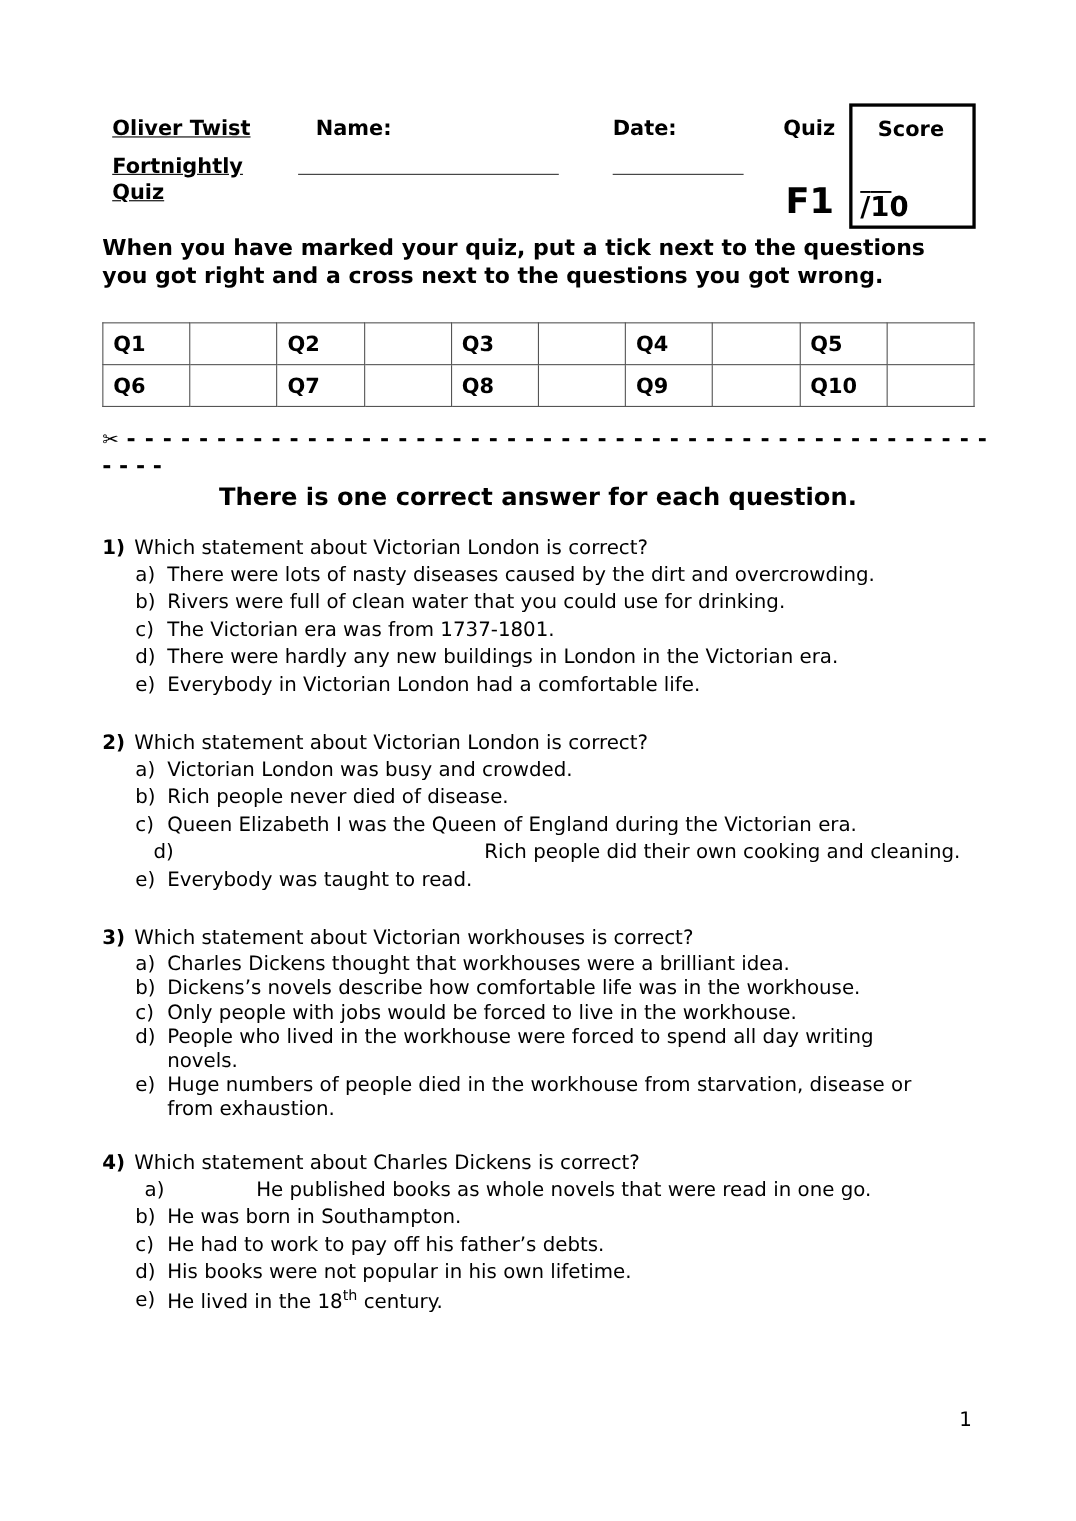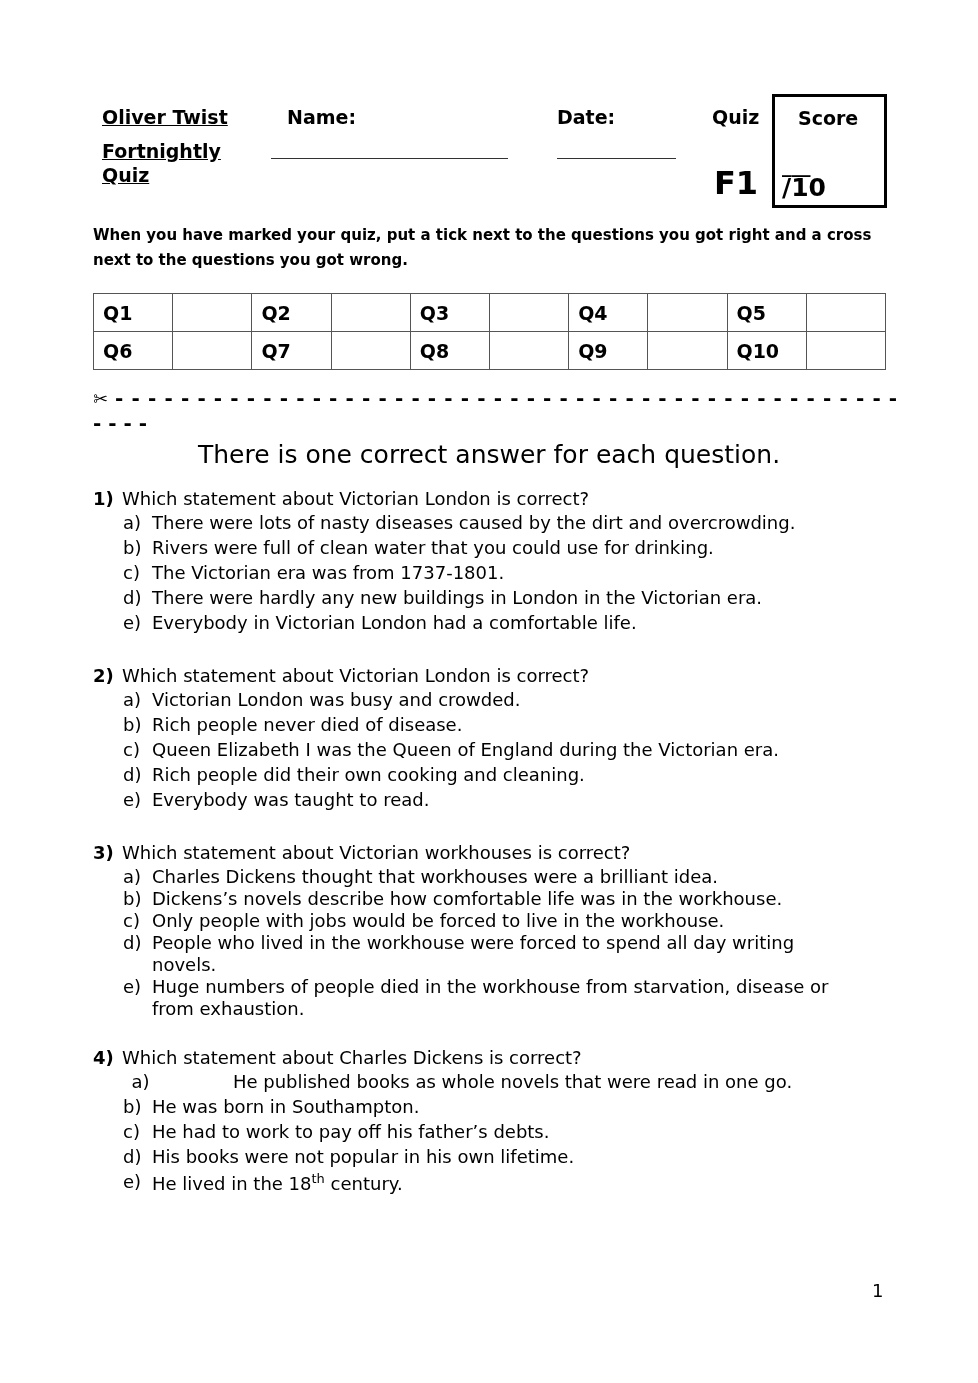--- a/index.html
+++ b/index.html
@@ -2,25 +2,25 @@
 <html><head>
 <meta charset="utf-8">
 <style>
   html, body { margin: 0; padding: 0; background: #ffffff; }
   body { width: 978px; height: 1383px; position: relative; font-family: "DejaVu Sans", sans-serif; color: #000; overflow: hidden; }
   .abs { position: absolute; }
   .hdr { font-weight: bold; font-size: 19px; }
   .u { text-decoration: underline; }
   .line { border-bottom: 1.5px solid #333; height: 0; }
   .scorebox { border: 3px solid #000; box-sizing: border-box; }
-  .instr { font-weight: bold; font-size: 15px; line-height: 25px; margin-top: 10px; }
+  .instr { font-weight: bold; font-size: 20px; line-height: 25px; }
   table.marks { border-collapse: collapse; position: absolute; left: 93px; top: 293px; width: 793px; }
   table.marks td { border: 1px solid #555; height: 38px; width: 78px; font-weight: bold; font-size: 19px; padding: 0 0 0 9px; box-sizing: border-box; vertical-align: middle; }
   .cut { font-weight: bold; font-size: 20px; letter-spacing: 0px; }
-  .center-title { font-weight: normal; font-size: 25px; text-align: center; width: 978px; left: 0; }
+  .center-title { font-weight: bold; font-size: 22px; text-align: center; width: 978px; left: 0; }
   .q { font-size: 18px; line-height: 25px; }
   .qnum { font-weight: bold; display: inline-block; width: 29px; }
   .opt { font-size: 18px; position: absolute; left: 123px; width: 750px; }
   .opt .lbl { display: inline-block; width: 29px; vertical-align: top; }
   .opt .txt { display: inline-block; width: 715px; vertical-align: top; }
   .pagenum { font-size: 18px; }
   sup { font-size: 13px; }
 </style>
 </head>
 <body>
@@ -90,21 +90,21 @@
 <div class="opt" style="top:562px;"><span class="lbl">c)</span><span class="txt">The Victorian era was from 1737-1801.</span></div>
 <div class="opt" style="top:587px;"><span class="lbl">d)</span><span class="txt">There were hardly any new buildings in London in the Victorian era.</span></div>
 <div class="opt" style="top:612px;"><span class="lbl">e)</span><span class="txt">Everybody in Victorian London had a comfortable life.</span></div>
 
 <div class="abs q" style="left:93px; top:663px;">
   <span class="qnum">2)</span><span>Which statement about Victorian London is correct?</span>
 </div>
 <div class="opt" style="top:689px;"><span class="lbl">a)</span><span class="txt">Victorian London was busy and crowded.</span></div>
 <div class="opt" style="top:714px;"><span class="lbl">b)</span><span class="txt">Rich people never died of disease.</span></div>
 <div class="opt" style="top:739px;"><span class="lbl">c)</span><span class="txt">Queen Elizabeth I was the Queen of England during the Victorian era.</span></div>
-<div class="opt" style="top:764px;"><span class="lbl">d)</span><span class="txt">Rich people did their own cooking and cleaning.</span></div>
+<div class="opt" style="top:764px;text-align:right;"><span class="lbl">d)</span><span class="txt">Rich people did their own cooking and cleaning.</span></div>
 <div class="opt" style="top:789px;"><span class="lbl">e)</span><span class="txt">Everybody was taught to read.</span></div>
 
 <div class="abs q" style="left:93px; top:840px;">
   <span class="qnum">3)</span><span>Which statement about Victorian workhouses is correct?</span>
 </div>
 <div class="opt" style="top:866px; line-height:22px;"><span class="lbl">a)</span><span class="txt">Charles Dickens thought that workhouses were a brilliant idea.</span></div>
 <div class="opt" style="top:888px; line-height:22px;"><span class="lbl">b)</span><span class="txt">Dickens’s novels describe how comfortable life was in the workhouse.</span></div>
 <div class="opt" style="top:910px; line-height:22px;"><span class="lbl">c)</span><span class="txt">Only people with jobs would be forced to live in the workhouse.</span></div>
 <div class="opt" style="top:932px; line-height:22px;"><span class="lbl">d)</span><span class="txt" style="width:690px;">People who lived in the workhouse were forced to spend all day writing novels.</span></div>
 <div class="opt" style="top:976px; line-height:22px;"><span class="lbl">e)</span><span class="txt" style="width:720px;">Huge numbers of people died in the workhouse from starvation, disease or from exhaustion.</span></div>

